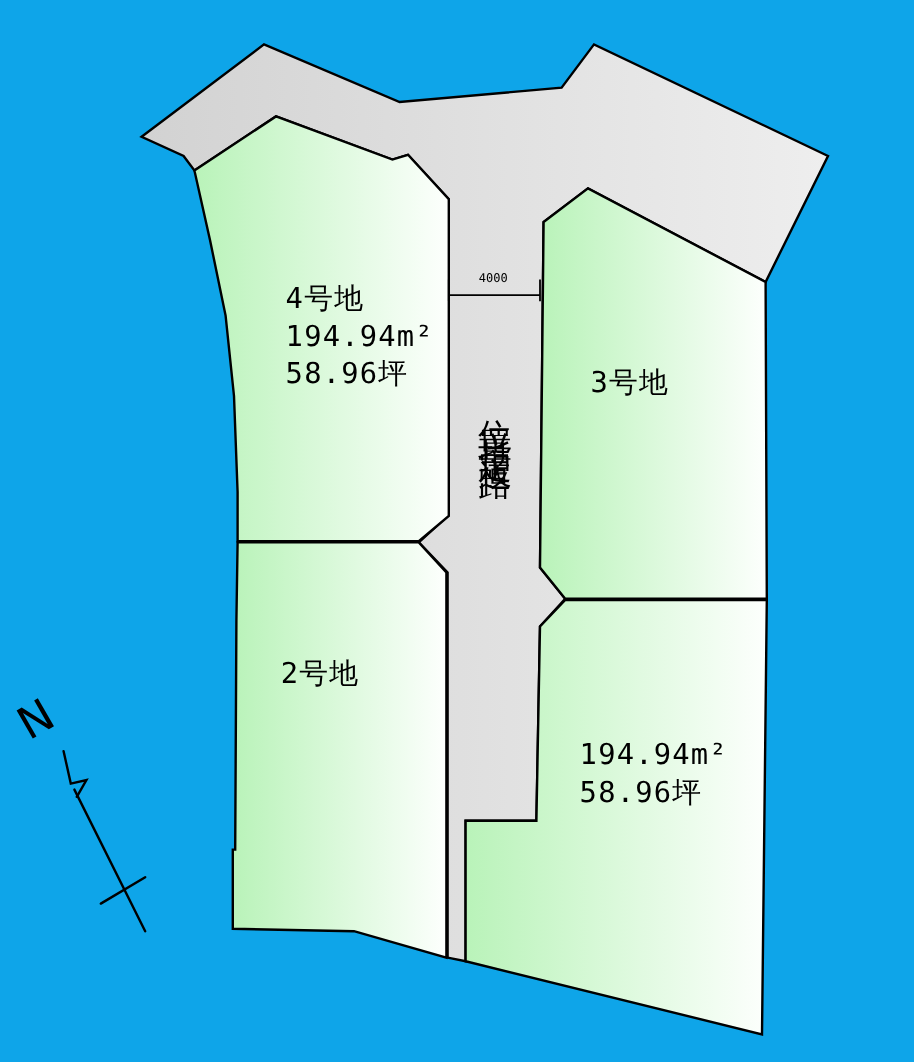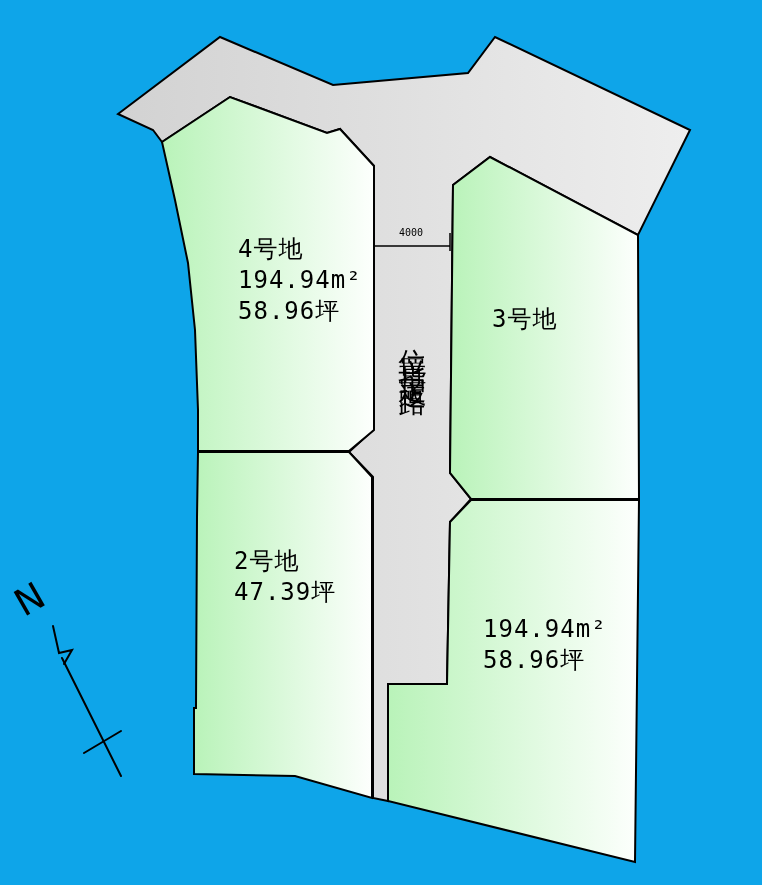--- a/index.html
+++ b/index.html
@@ -74,21 +74,20 @@
     <div>194.94m²</div>
     <div>58.96坪</div>
   </div>
 
   <div class="lot-label" style="left:492px;top:304px;">
     <div>3号地</div>
   </div>
 
   <div class="lot-label" style="left:234px;top:546px;">
     <div>2号地</div>
-    <div>47.39坪</div>
   </div>
 
   <div class="lot-label" style="left:483px;top:614px;">
     <div>194.94m²</div>
     <div>58.96坪</div>
   </div>
 
   <div class="road-label">位置指定道路</div>
 
   <div class="dim-label">4000</div>

